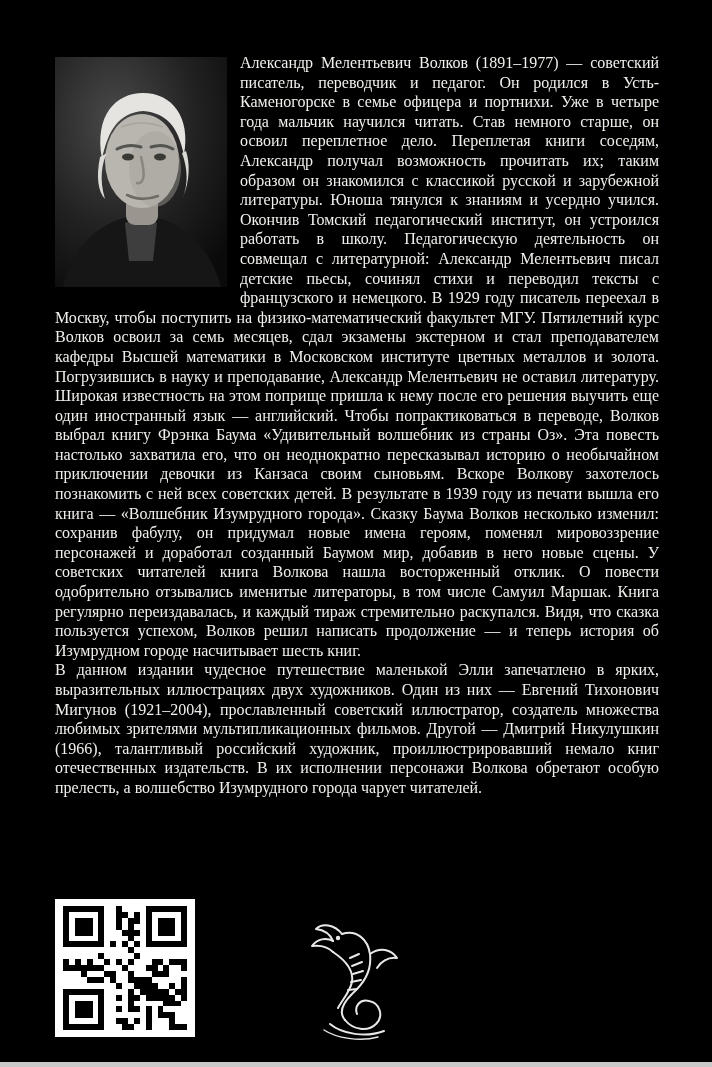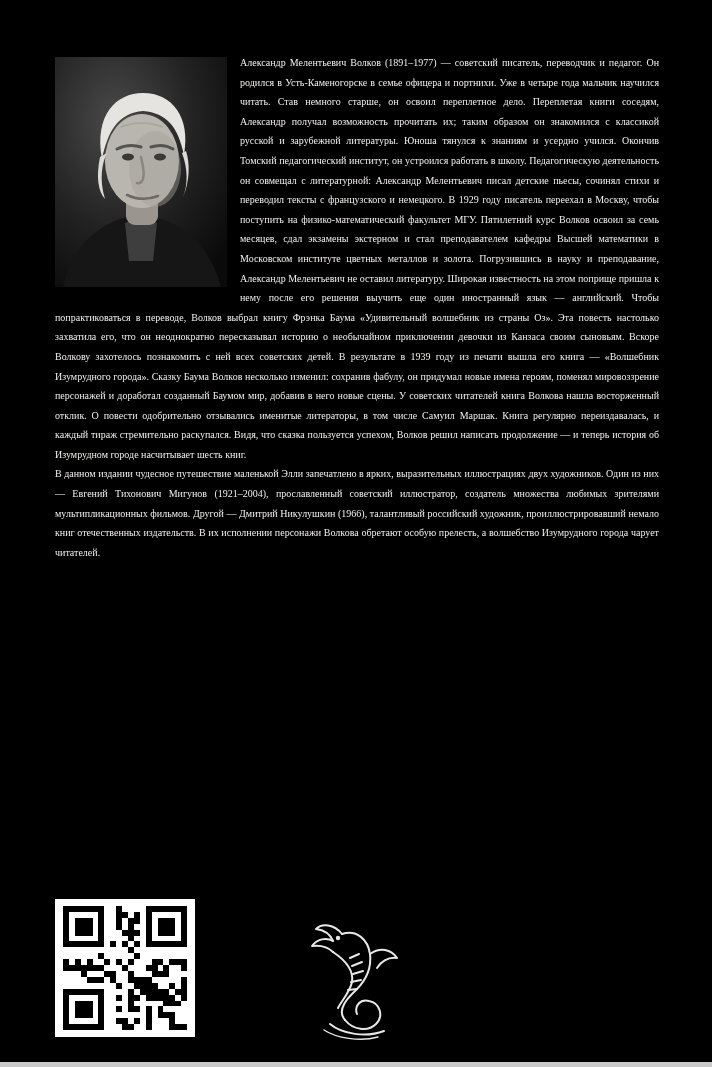--- a/index.html
+++ b/index.html
@@ -15,21 +15,21 @@
     background: var(--page-bg, #000000);
     overflow: hidden;
     font-family: "Liberation Serif", serif;
   }
   .content {
     position: absolute;
     left: 55px;
     top: 53px;
     width: 604px;
     color: var(--text, #f2f0ec);
-    font-size: 10px;
+    font-size: 16px;
     line-height: 19.6px;
     text-align: justify;
   }
   .content p { margin: 0; }
   .portrait {
     float: left;
     width: 172px;
     height: 230px;
     margin: 4px 13px 3px 0;
     background: #101010;

